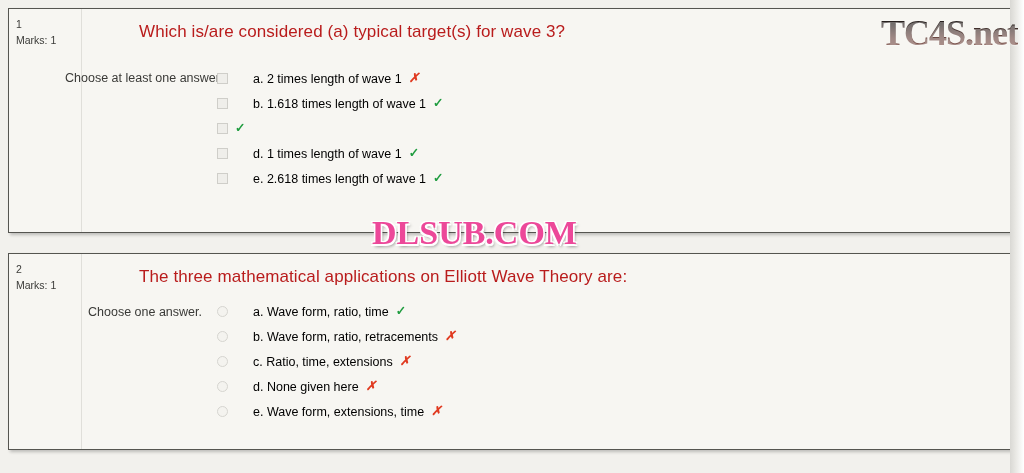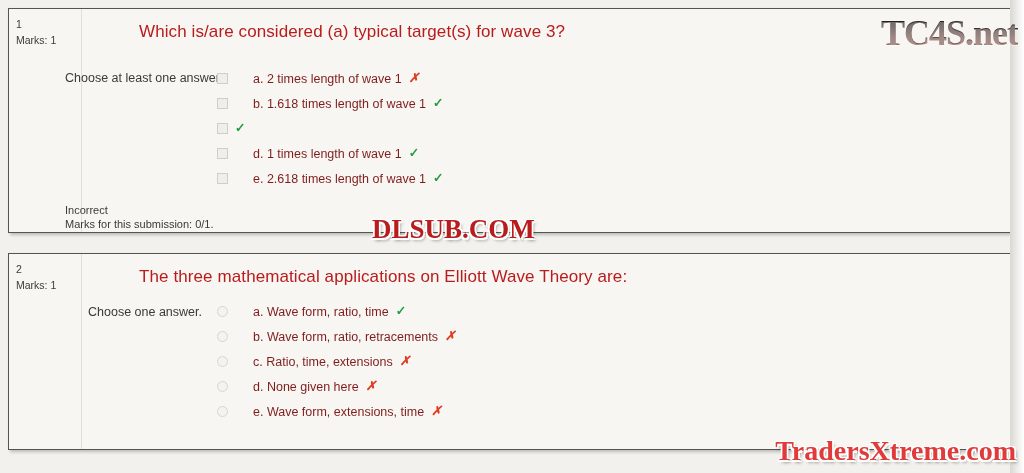--- a/index.html
+++ b/index.html
@@ -135,21 +135,21 @@
     height: 11px;
     border: 1px solid #d6d5d0;
     background: #f4f3ef;
     border-radius: 50%;
     box-sizing: border-box;
     flex: 0 0 auto;
   }
   .opt-label {
     margin-left: 25px;
     font-size: 12.5px;
-    color: #7f1d1d;
+    color: #000000;
     white-space: nowrap;
   }
   .mark {
     margin-left: 7px;
     font-size: 12.5px;
     font-weight: bold;
     line-height: 1;
   }
   .mark.correct { color: #1f9c3f; }
   .mark.wrong { color: #e03a20; font-style: italic; }
@@ -180,23 +180,23 @@
     background: linear-gradient(to bottom, #1b1715 0%, #2a2220 28%, #6d4a44 62%, #8f5b52 100%);
     -webkit-background-clip: text;
     background-clip: text;
     color: transparent;
     text-shadow: 0 1px 0 rgba(255,255,255,0.35);
   }
   #wm-dlsub {
     left: 372px;
     top: 214px;
     font-family: "Liberation Serif", serif;
-    font-size: 27px;
+    font-size: 34px;
     letter-spacing: 0px;
-    color: #b91c1c;
+    color: #ec4899;
     text-shadow:
       -1.5px -1.5px 0 #ffffff,
        1.5px -1.5px 0 #ffffff,
       -1.5px  1.5px 0 #ffffff,
        1.5px  1.5px 0 #ffffff,
        2px 3px 3px rgba(0,0,0,0.35);
   }
   #wm-traders {
     right: 8px;
     bottom: 6px;
@@ -259,24 +259,20 @@
           </div>
 
           <div class="answer-row">
             <span class="opt-box"></span>
             <span class="opt-label">e. 2.618 times length of wave 1</span>
             <span class="mark correct">✓</span>
           </div>
 
         </div>
 
-        <div class="feedback">
-          <span class="feedback-line">Incorrect</span>
-          <span class="feedback-line">Marks for this submission: 0/1.</span>
-        </div>
 
       </div>
     </div>
 
     <div class="question" id="q2">
       <div class="q-inner">
 
         <div class="q-side">
           <span class="q-num">2</span>
           <span class="q-marks">Marks: 1</span>
@@ -325,15 +321,14 @@
 
       </div>
     </div>
 
   </div>
 
   <div class="right-gutter"></div>
 
   <div class="wm" id="wm-tc4s">TC4S.net</div>
   <div class="wm" id="wm-dlsub">DLSUB.COM</div>
-  <div class="wm" id="wm-traders">TradersXtreme.com</div>
 
 </div>
 
 </body></html>

